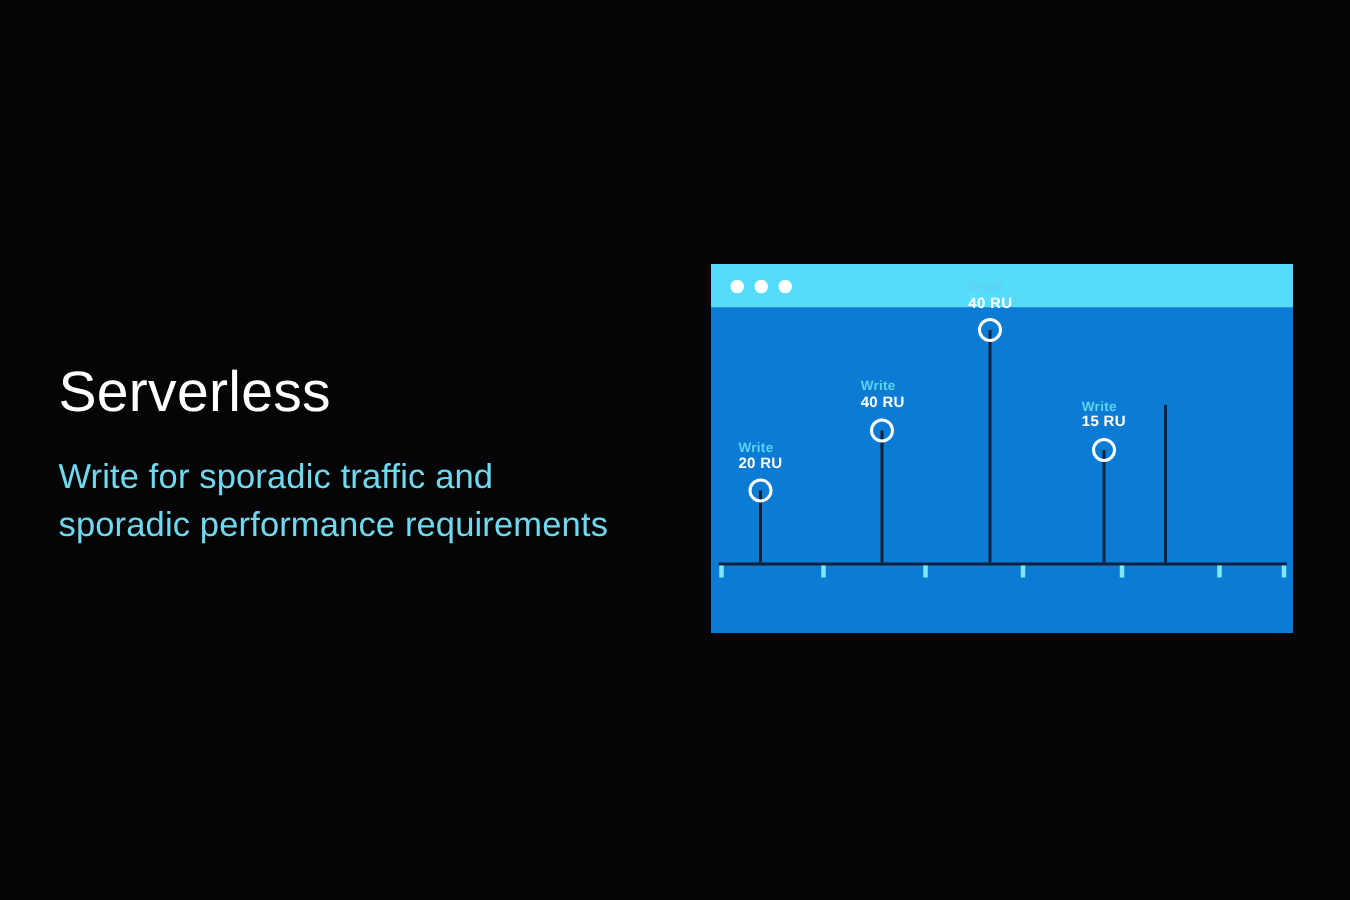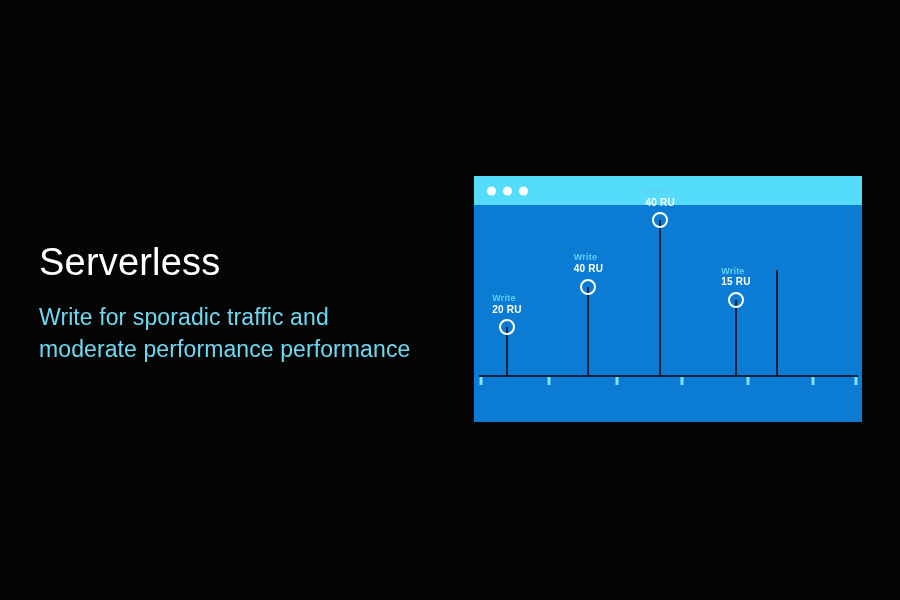--- a/index.html
+++ b/index.html
@@ -169,21 +169,21 @@
 </style>
 </head>
 <body>
 
 <div id="slide">
 
   <div id="text-block">
     <h1 id="page-title">Serverless</h1>
     <div id="subtitle">
       <span class="line">Write for sporadic traffic and</span>
-      <span class="line">moderate performance performance</span>
+      <span class="line">sporadic performance requirements</span>
     </div>
   </div>
 
   <div id="browser-window">
 
     <div id="title-bar">
       <div id="window-dots">
         <span class="dot"></span>
         <span class="dot"></span>
         <span class="dot"></span>

